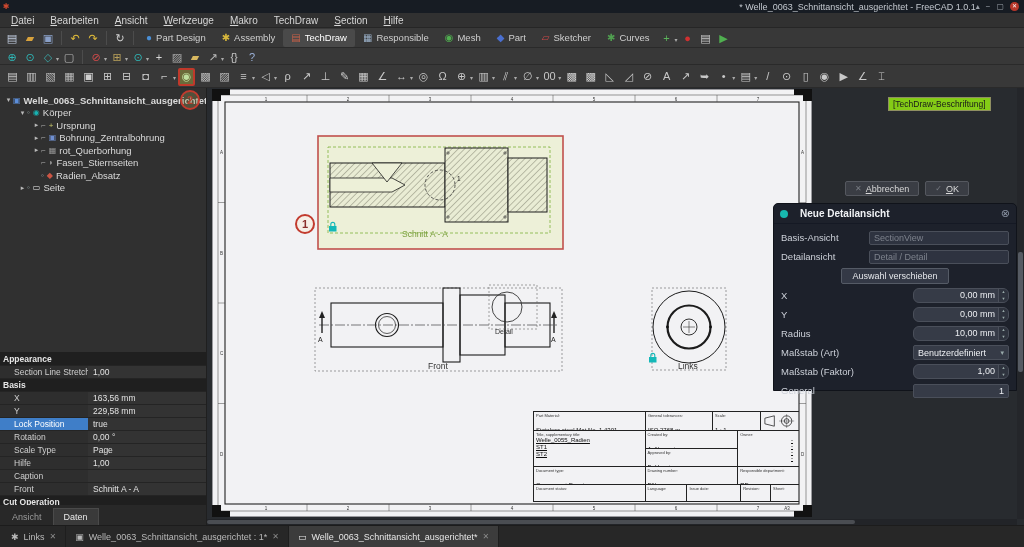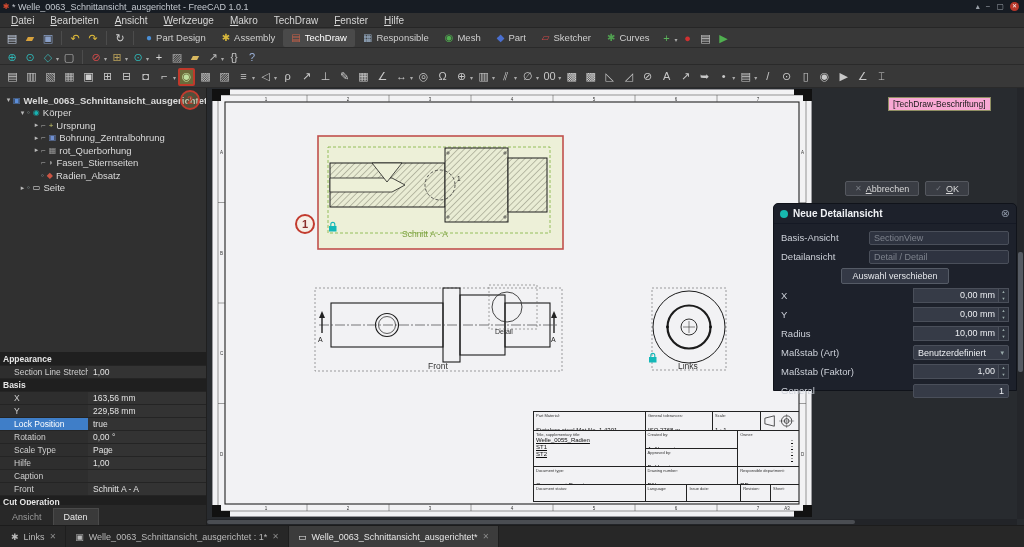--- a/index.html
+++ b/index.html
@@ -3,21 +3,21 @@
 <meta charset="utf-8">
 <style>
   * { margin:0; padding:0; box-sizing:border-box; }
   html,body { width:1024px; height:547px; overflow:hidden; background:#222; }
   body { font-family:"Liberation Sans","DejaVu Sans",sans-serif; color:#d4d4d4; }
   .app { position:relative; width:1024px; height:547px; background:#333; }
 
   
   .titlebar { position:absolute; left:0; top:0; width:1024px; height:13px; background:#171c23; display:flex; align-items:center; font-size:9px; color:#c3c8cf; }
   .app-icon { width:12px; text-align:center; font-size:8px; color:#d0482f; }
-  .titlebar .title { flex:1; text-align:left; }
+  .titlebar .title { flex:1; text-align:right; }
   .win-controls { display:flex; gap:6px; padding-right:5px; align-items:center; }
   .win-controls span { font-size:8px; color:#9aa0a8; line-height:10px; }
   .win-controls .close { color:#fff; background:#b8372a; border-radius:50%; width:9px; height:9px; font-size:6px; text-align:center; line-height:9px; }
 
   
   .menubar { position:absolute; left:0; top:13px; width:1024px; height:15px; background:#313131; border-bottom:1px solid #262626; display:flex; align-items:center; gap:2px; padding-left:4px; font-size:10px; }
   .menu-item { padding:0 7px; color:#d6d6d6; }
   .mn::first-letter { text-decoration:underline; }
 
   
@@ -63,40 +63,40 @@
   
   .tblock { position:absolute; left:321px; top:322px; width:266px; height:91px; display:flex; flex-direction:column; border-left:1px solid #222; color:#111; }
   .tbr { display:flex; border-top:1px solid #222; flex:none; }
   .tbc { border-right:1px solid #222; padding:1px 2px; overflow:hidden; position:relative; }
   .lbl { font-size:4px; color:#333; display:block; line-height:5px; }
   .val { font-size:6px; line-height:7px; color:#101010; text-decoration:underline; white-space:nowrap; }
   .dashcol { color:#3a5fc0; text-align:right; padding-right:6px; }
   .dashcol .val { display:block; line-height:6px; }
 
   
-  .tooltip { position:absolute; left:681px; top:9px; background:#f9a8d4; border:1px solid #8f8f62; color:#1a1a1a; font-size:8.5px; padding:1px 4px; z-index:30; }
+  .tooltip { position:absolute; left:681px; top:9px; background:#84cc16; border:1px solid #8f8f62; color:#1a1a1a; font-size:8.5px; padding:1px 4px; z-index:30; }
   .task-buttons { position:absolute; left:638px; top:93px; display:flex; gap:6px; z-index:20; }
   .task-btn { height:15px; padding:1px 9px; background:#3a3d44; border:1px solid #55585f; border-radius:2px; color:#d8d8d8; font-size:9px; display:flex; align-items:center; gap:4px; }
   .task-btn .bico { color:#787c83; font-size:8px; }
   .mnb::first-letter { text-decoration:underline; }
 
   
   .dialog { position:absolute; left:566px; top:115px; width:244px; height:188px; background:#1d212b; border:1px solid #10131a; border-radius:5px 5px 0 0; z-index:25; font-size:9.5px; color:#ccd0d8; }
-  .dlg-title { height:20px; display:flex; align-items:center; padding:0 6px; gap:5px; border-bottom:1px solid #151924; }
+  .dlg-title { height:20px; display:flex; align-items:center; padding:0 6px; gap:12px; border-bottom:1px solid #151924; }
   .dlg-dot { width:8px; height:8px; border-radius:50%; background:#17b8ae; flex:none; }
   .dlg-title b { color:#f0f2f5; font-size:10px; flex:1; }
   .dlg-close { color:#8a93a3; font-size:11px; }
   .dlg-body { padding:4px 7px 0 7px; }
   .drow { display:flex; align-items:center; height:19px; }
   .dlab { width:88px; flex:none; }
   .dfield { flex:1; height:14px; background:#363b47; border:1px solid #4a4f5a; border-radius:2px; padding:1px 4px; font-size:9px; color:#e8eaee; }
   .dfield.disabled { background:#2e3340; color:#7d828c; }
   .dbtn-row { display:flex; justify-content:center; height:20px; align-items:center; }
   .dlg-btn { background:#343946; border:1px solid #555b66; border-radius:2px; padding:2px 10px; font-size:9px; color:#e4e6ea; }
-  .spinwrap { margin-left:auto; width:96px; display:flex; height:15px; background:#363b47; border:1px solid #4a4f5a; border-radius:0; overflow:hidden; }
+  .spinwrap { margin-left:auto; width:96px; display:flex; height:15px; background:#363b47; border:1px solid #4a4f5a; border-radius:6px; overflow:hidden; }
   .spinval { flex:1; text-align:right; padding:1px 3px; font-size:9px; color:#eceef2; }
   .spincol { width:10px; background:#2e333e; border-left:1px solid #4a4f5a; display:flex; flex-direction:column; }
   .spincol span { flex:1; font-size:4px; color:#9aa; text-align:center; line-height:6px; }
   .dropdown { margin-left:auto; width:96px; height:15px; background:#363b47; border:1px solid #4a4f5a; border-radius:2px; display:flex; align-items:center; padding:0 4px; font-size:9px; color:#eceef2; }
   .dd-caret { margin-left:auto; color:#9aa; font-size:7px; }
   .plainfield { margin-left:auto; width:96px; height:14px; background:#363b47; border:1px solid #4a4f5a; border-radius:2px; text-align:right; padding:1px 4px; font-size:9px; color:#eceef2; }
 
   
   .vscroll { position:absolute; right:0; top:0; width:7px; height:431px; background:#24262a; z-index:40; }
   .vscroll .handle { position:absolute; left:1px; width:5px; top:164px; height:120px; background:#565b63; border-radius:2px; }
@@ -131,21 +131,21 @@
     </span>
   </div>
 
   <div class="menubar">
     <span class="menu-item mn">Datei</span>
     <span class="menu-item mn">Bearbeiten</span>
     <span class="menu-item mn">Ansicht</span>
     <span class="menu-item mn">Werkzeuge</span>
     <span class="menu-item mn">Makro</span>
     <span class="menu-item">TechDraw</span>
-    <span class="menu-item mn">Fenster</span>
+    <span class="menu-item mn">Section</span>
     <span class="menu-item mn">Hilfe</span>
   </div>
 
   <div class="toolbar tb1">
     <span id="tb1-file"><span class="tbi" style="color: rgb(194, 205, 224);">▤</span><span class="tbi" style="color: rgb(216, 162, 60);">▰</span><span class="tbi" style="color: rgb(138, 160, 200);">▣</span><span class="tbsep" style="display: inline-block; vertical-align: middle;"></span><span class="tbi" style="color: rgb(226, 189, 58);">↶</span><span class="tbi" style="color: rgb(226, 189, 58);">↷</span><span class="tbsep" style="display: inline-block; vertical-align: middle;"></span><span class="tbi" style="color: rgb(207, 207, 207);">↻</span></span>
     <span class="tbsep"></span>
     <span id="tb1-wb" style="display:inline-flex;">
         <span class="wb-btn">
           <span class="wb-ico" style="color: rgb(74, 143, 214);">●</span>
           <span>Part Design</span>

